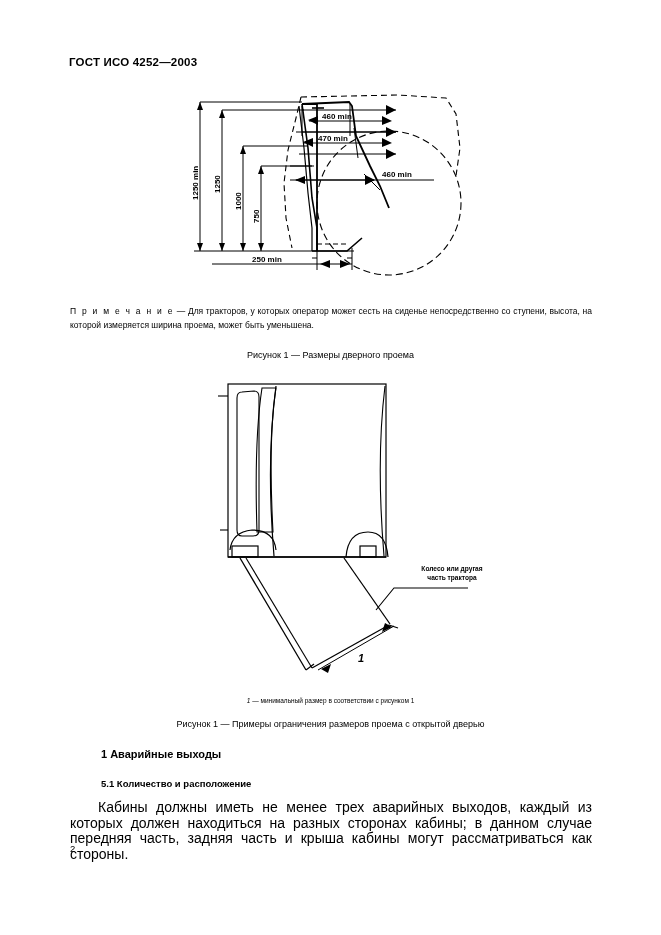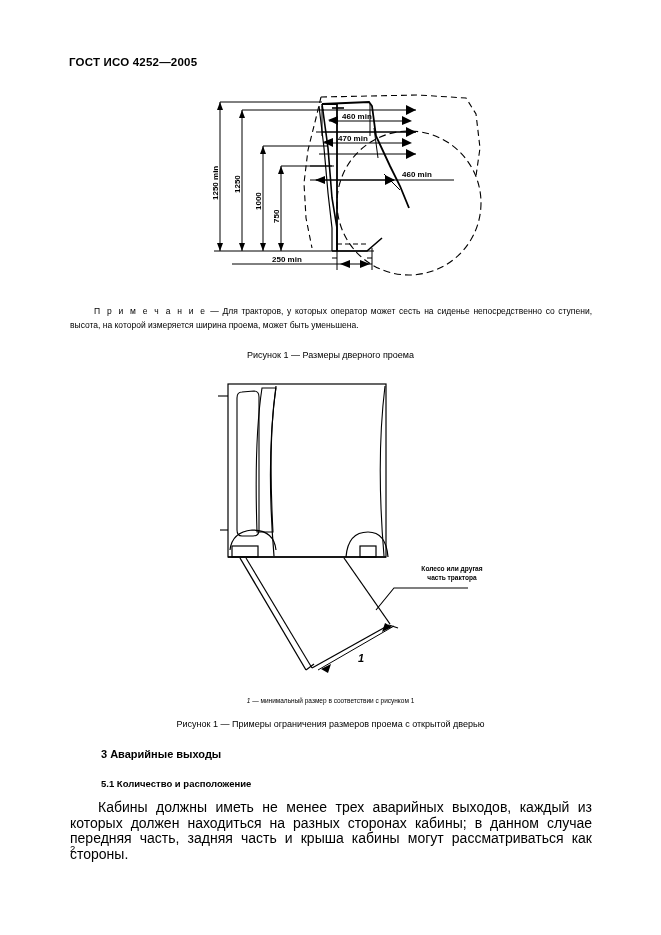--- a/index.html
+++ b/index.html
@@ -28,38 +28,37 @@
     left: 69px;
     top: 56px;
     font-size: 11.5px;
     font-weight: bold;
     letter-spacing: 0.2px;
     white-space: nowrap;
   }
   
   .fig1-wrap {
     position: absolute;
-    left: 204px;
+    left: 184px;
     top: 88px;
     width: 310px;
     height: 195px;
   }
   .fig1-wrap svg, .fig2-wrap svg { display: block; }
   .note-block {
     position: absolute;
     left: 70px;
     top: 305px;
     width: 522px;
     font-size: 8.5px;
     line-height: 13.5px;
     text-align: justify;
   }
   .note-label {
     letter-spacing: 1.6px;
-    margin-left: 24px;
   }
   .fig-caption {
     position: absolute;
     width: 661px;
     left: 0;
     text-align: center;
     font-size: 9px;
   }
   #fig1-caption { top: 350px; }
   #fig2-caption { top: 719px; }
@@ -123,21 +122,21 @@
     font-size: 9.5px;
   }
   
   text { font-family: "Liberation Sans", sans-serif; }
 </style>
 </head>
 <body>
 
 <div class="page">
 
-  <div class="doc-header">ГОСТ ИСО 4252—2005</div>
+  <div class="doc-header">ГОСТ ИСО 4252—2003</div>
 
   <div class="fig1-wrap">
     <svg width="310" height="195" viewBox="0 0 310 195">
       <g fill="none" stroke="#000" stroke-width="1.1" shape-rendering="geometricPrecision">
 
         <path d="M117 9 L214 7 L262 10 L272 26 L276 60 L272 88" stroke-dasharray="6 4"></path>
         <path d="M117 9 L112 30 L104 62 L100 95 L102 130 L108 160" stroke-dasharray="6 4"></path>
 
         <circle cx="205" cy="115" r="72" stroke-dasharray="7 4"></circle>
 
@@ -292,21 +291,21 @@
     <div>часть трактора</div>
   </div>
 
   <div class="fig-note">
     <span class="ital">1</span>
     <span>— минимальный размер в соответствии с рисунком 1</span>
   </div>
 
   <div class="fig-caption" id="fig2-caption">Рисунок 1 — Примеры ограничения размеров проема с открытой дверью</div>
 
-  <div class="h2">3 Аварийные выходы</div>
+  <div class="h2">1 Аварийные выходы</div>
   <div class="h3">5.1 Количество и расположение</div>
 
   <div class="body-par">
     <span class="indent"></span><span>Кабины должны иметь не менее трех аварийных выходов, каждый из которых должен находиться на разных сторонах кабины; в данном случае передняя часть, задняя часть и крыша кабины могут рассматриваться как стороны.</span>
   </div>
 
   <div class="page-num">2</div>
 
 </div>
 

